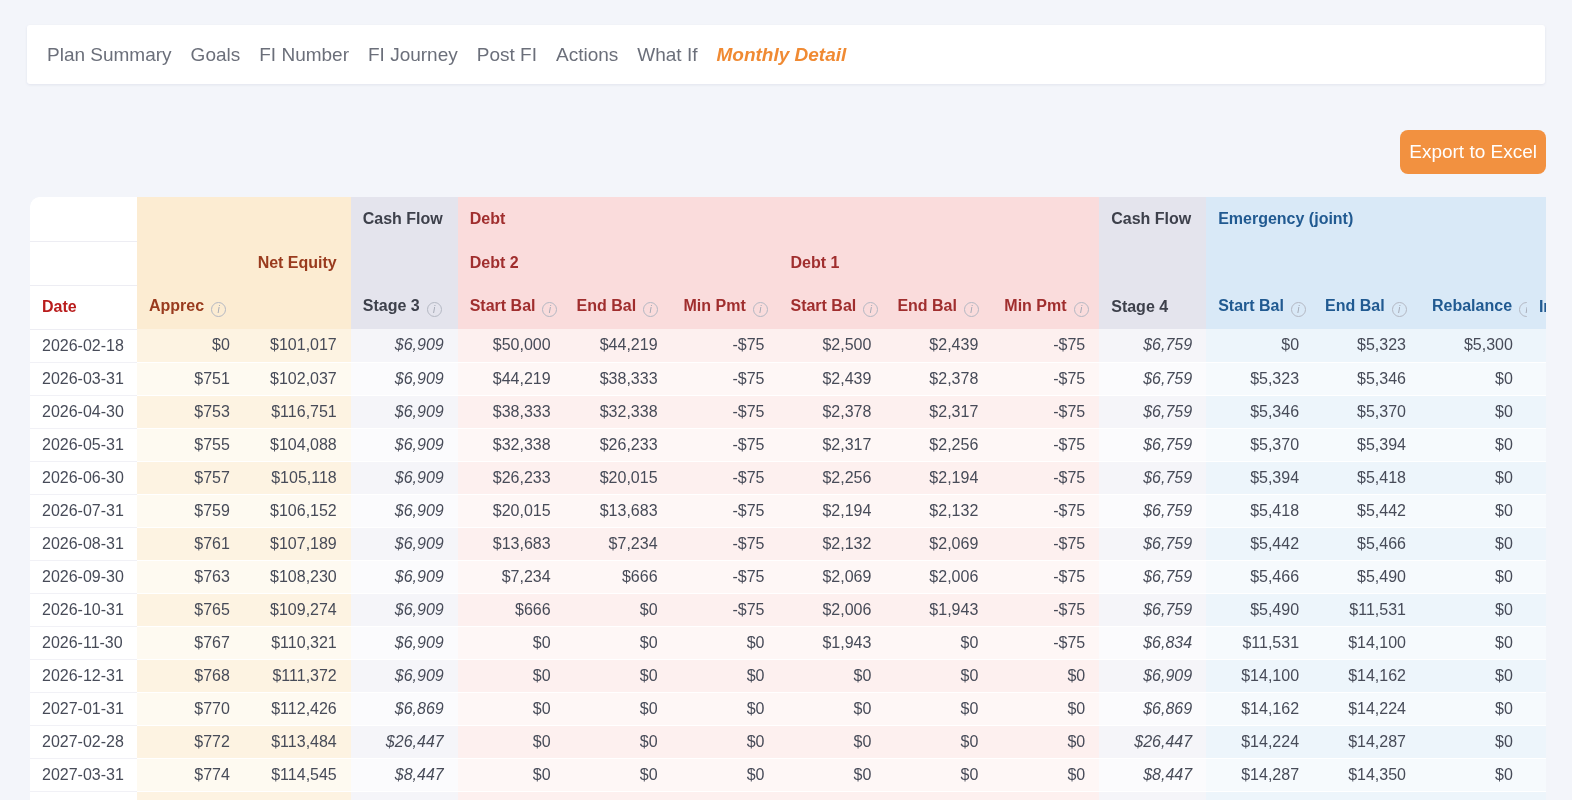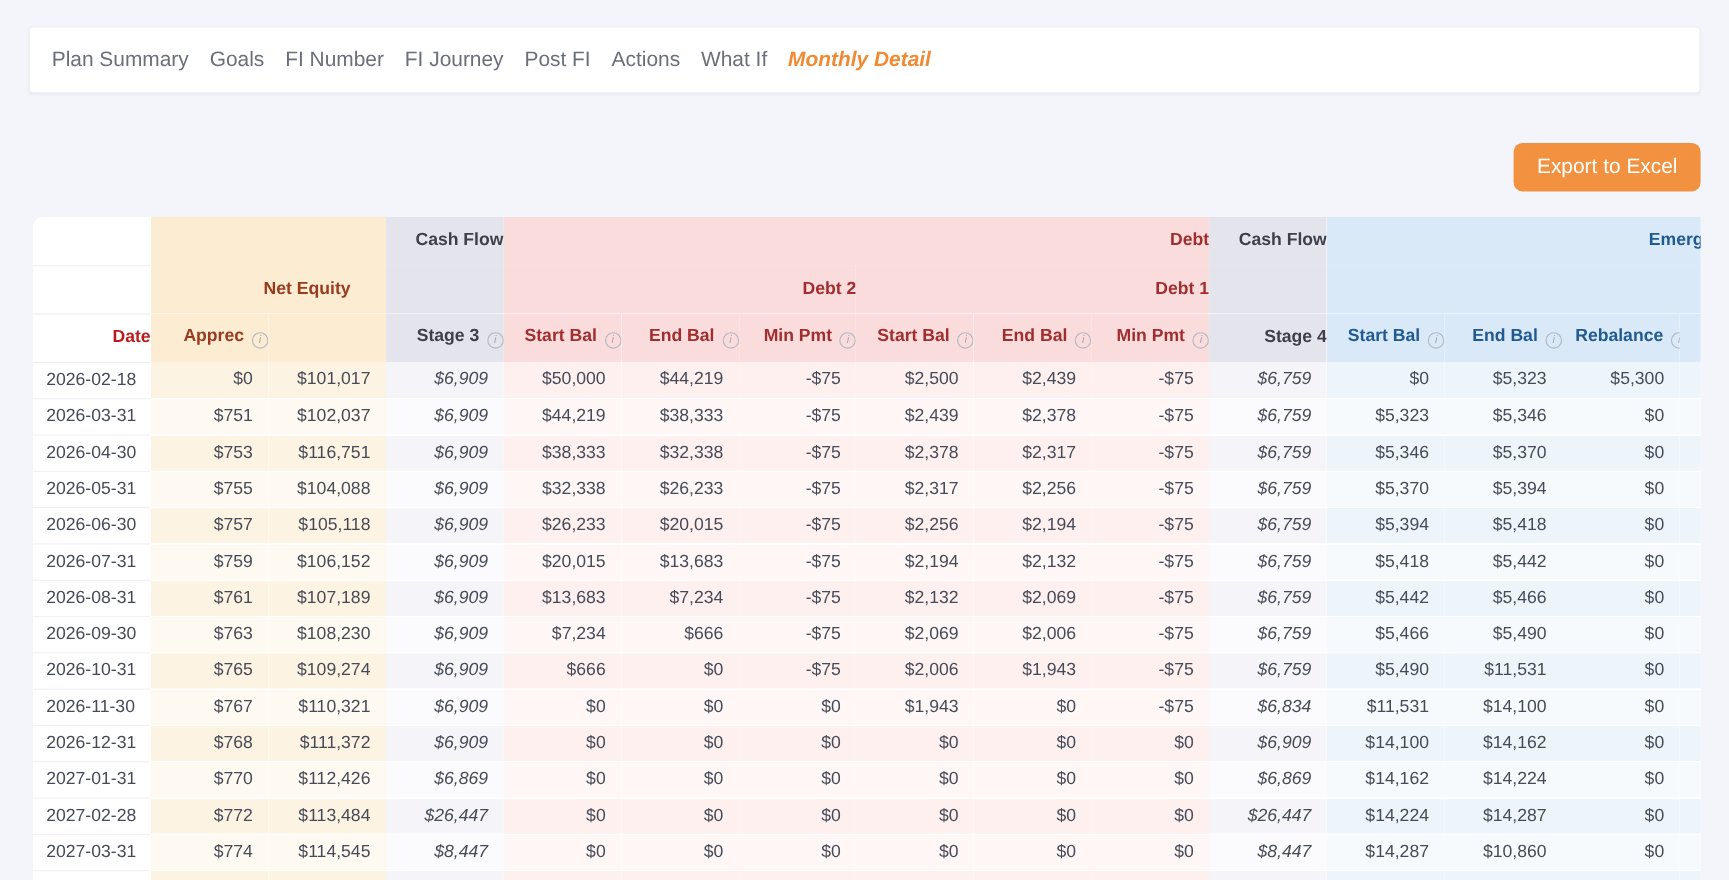--- a/index.html
+++ b/index.html
@@ -36,21 +36,21 @@
     display: flex;
     justify-content: flex-end;
   }
   .export-btn {
     background: #f29140;
     color: #ffffff;
     border: none;
     border-radius: 8px;
     font-family: inherit;
     font-size: 19px;
-    padding: 11px 21px;
+    padding: 11px 9px;
     cursor: pointer;
   }
 
   
   .table-clip {
     margin: 23px 26px 0 30px;
     width: 1516px;
     overflow: hidden;
     border-top-left-radius: 10px;
   }
@@ -58,22 +58,22 @@
     border-collapse: collapse;
     table-layout: fixed;
     width: 1604px;
     background: #ffffff;
   }
   th, td {
     font-size: 16px;
     overflow: hidden;
     white-space: nowrap;
   }
-  thead th { height: 44px; font-weight: bold; text-align: right; padding-left: 12px; }
-  thead th.right { text-align: right; padding-right: 32px; }
+  thead th { height: 44px; font-weight: bold; text-align: left; padding-left: 12px; }
+  thead th.right { text-align: right; padding-right: 14px; }
   tbody td { height: 33px; padding-right: 14px; text-align: right; color: #474b58; }
   tbody td.left { text-align: left; padding-left: 12px; padding-right: 4px; }
 
   
   .h-plain     { background: #ffffff; color: #b91c1c; border-bottom: 1px solid #ededf3; }
   .h-equity    { background: #fcecd2; color: #993b1e; }
   .h-cashflow  { background: #e4e4ed; color: #3d404b; }
   .h-debt      { background: #fadcdc; color: #a02e2e; }
   .h-emergency { background: #d9e9f7; color: #215a91; }
 
@@ -407,21 +407,21 @@
           <td class="b-equity col-net_equity_value">$114,545</td>
           <td class="b-cashflow col-stage3">$8,447</td>
           <td class="b-debt col-d2_start">$0</td>
           <td class="b-debt col-d2_end">$0</td>
           <td class="b-debt col-d2_min">$0</td>
           <td class="b-debt col-d1_start">$0</td>
           <td class="b-debt col-d1_end">$0</td>
           <td class="b-debt col-d1_min">$0</td>
           <td class="b-cashflow col-stage4">$8,447</td>
           <td class="b-emergency col-em_start">$14,287</td>
-          <td class="b-emergency col-em_end">$10,860</td>
+          <td class="b-emergency col-em_end">$14,350</td>
           <td class="b-emergency col-rebalance">$0</td>
           <td class="b-emergency col-initial"></td>
         </tr>
         <tr>
           <td class="b-plain col-date left"></td>
           <td class="b-equity col-apprec"></td>
           <td class="b-equity col-net_equity_value"></td>
           <td class="b-cashflow col-stage3"></td>
           <td class="b-debt col-d2_start"></td>
           <td class="b-debt col-d2_end"></td>

